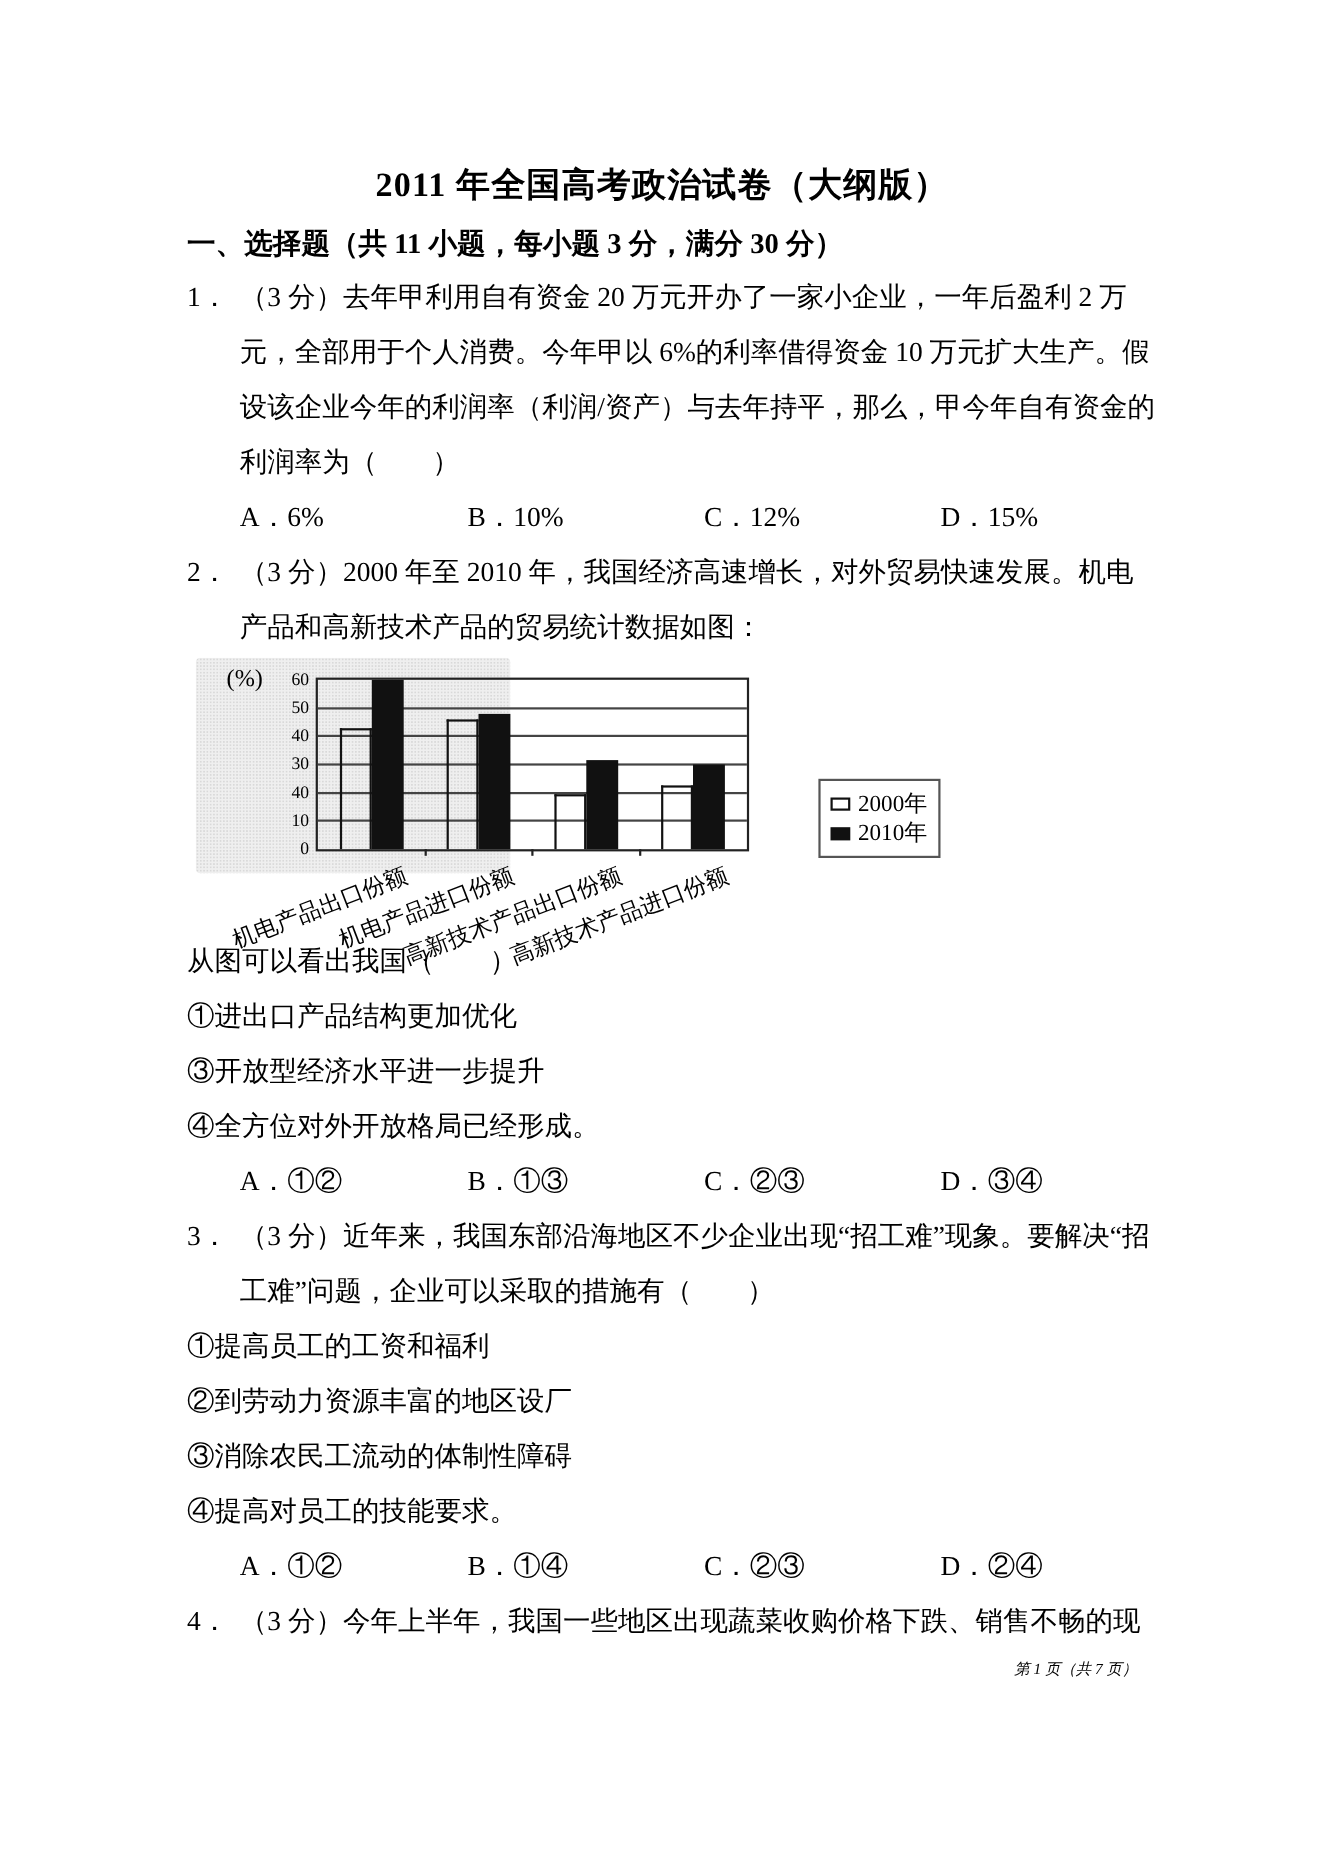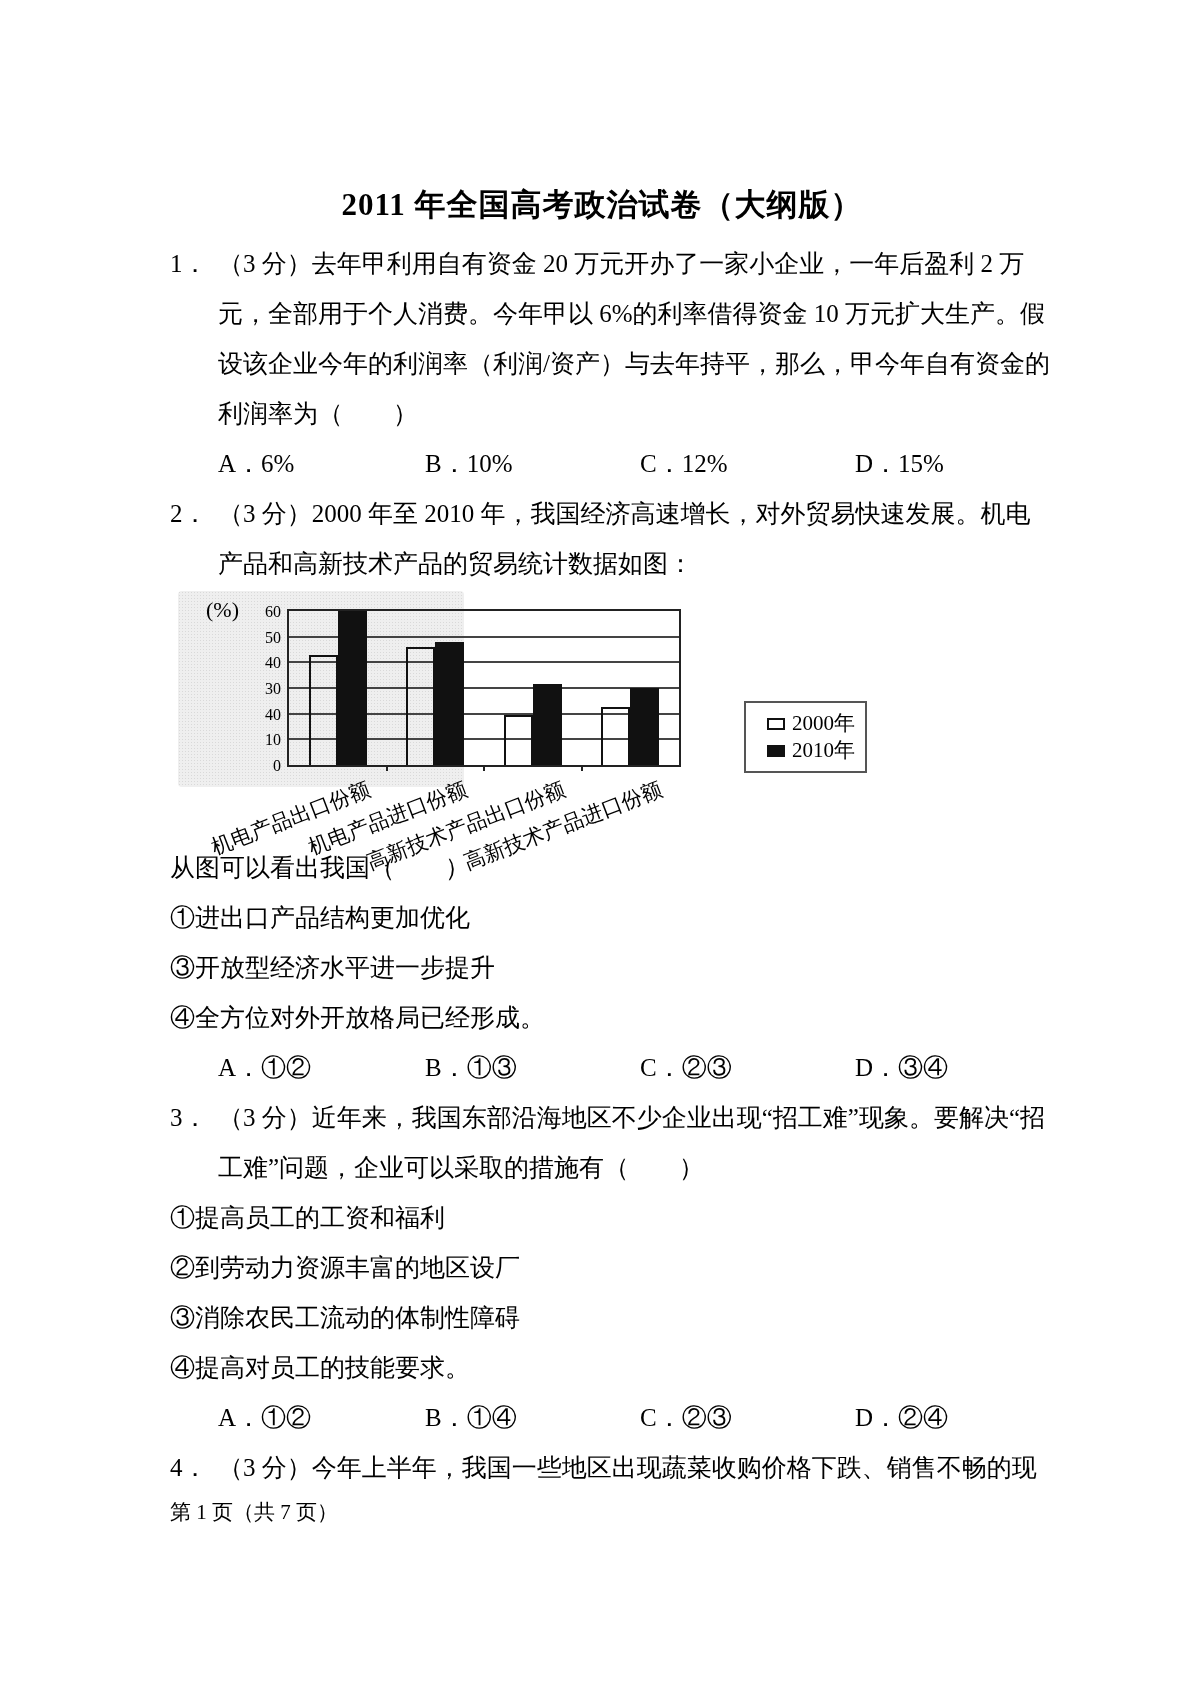--- a/index.html
+++ b/index.html
@@ -7,21 +7,20 @@
     width:1200px;height:1698px;
     background:#ffffff;
     color:#000;
     font-family:"Liberation Serif","DejaVu Serif",serif;
     position:relative;
     overflow:hidden;
   }
   .sheet{
     padding:148px 166px 0 170px;
     box-sizing:border-box;
-    margin-top:37px;
   }
   .title{
     font-size:31px;font-weight:bold;
     text-align:center;
     line-height:40px;
     margin:0 0 14px 0;
     letter-spacing:1px;
   }
   .section-header{
     font-size:26px;font-weight:bold;
@@ -87,45 +86,47 @@
     white-space:nowrap;
     font-size:21px;
     transform:translateX(-100%) rotate(-21deg);
     transform-origin:100% 0%;
     top:calc(100% + 10px);
   }
   .legend{
     position:absolute;left:574px;top:108px;
     border:2px solid #555;
     background:#fff;
-    padding:7px 10px 7px 21px;
+    padding:7px 10px 7px 9px;
     font-size:21px;
   }
   .legend-row{display:flex;align-items:center;line-height:27px;white-space:nowrap;}
   .swatch{
     display:inline-block;width:18px;height:12px;margin-right:7px;
     box-sizing:border-box;
   }
   .swatch.s0{background:#fff;border:2px solid #111;}
   .swatch.s1{background:#111;}
 
   .page-footer{
-    text-align:left;
-    font-size:21px;
+    text-align:right;
+    font-size:14px;
     line-height:26px;
     margin-top:6px;
+    font-style:italic;
   }
 </style>
 </head>
 <body>
 
 <div class="sheet">
 
   <div class="title">2011 年全国高考政治试卷（大纲版）</div>
 
+  <div class="section-header">一、选择题（共 11 小题，每小题 3 分，满分 30 分）</div>
 
   <div class="question">
     <div class="qline first"><span class="qnum">1．</span><span>（3 分）去年甲利用自有资金 20 万元开办了一家小企业，一年后盈利 2 万</span></div>
     <div class="qline">元，全部用于个人消费。今年甲以 6%的利率借得资金 10 万元扩大生产。假</div>
     <div class="qline">设该企业今年的利润率（利润/资产）与去年持平，那么，甲今年自有资金的</div>
     <div class="qline">利润率为（　　）</div>
     <div class="options">
       <span class="opt oa">A．6%</span><span class="opt ob">B．10%</span><span class="opt oc">C．12%</span><span class="opt od">D．15%</span>
     </div>
   </div>

